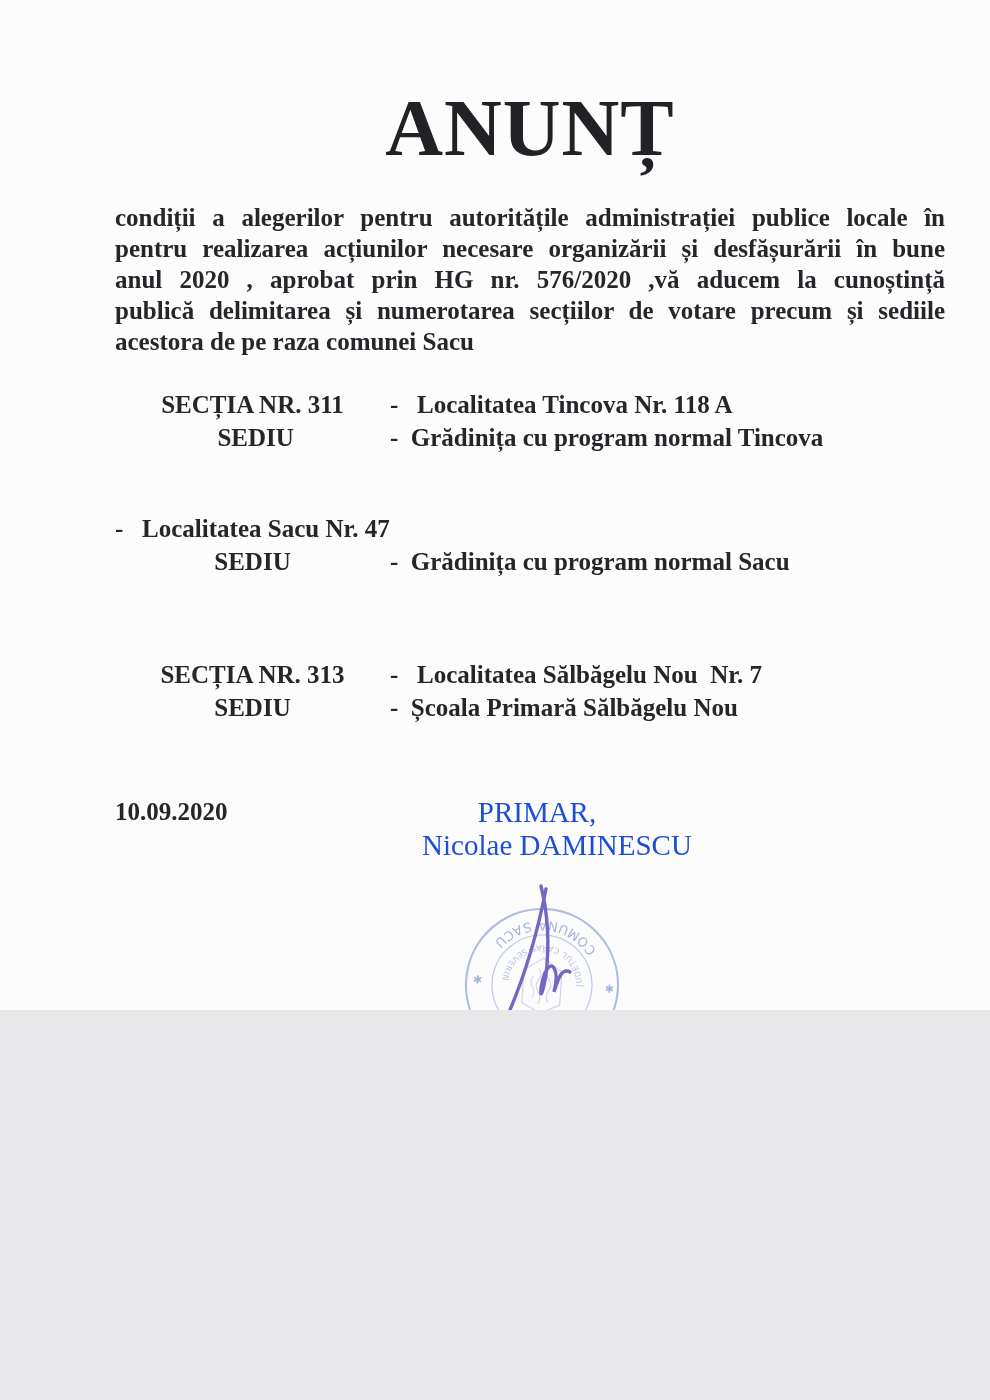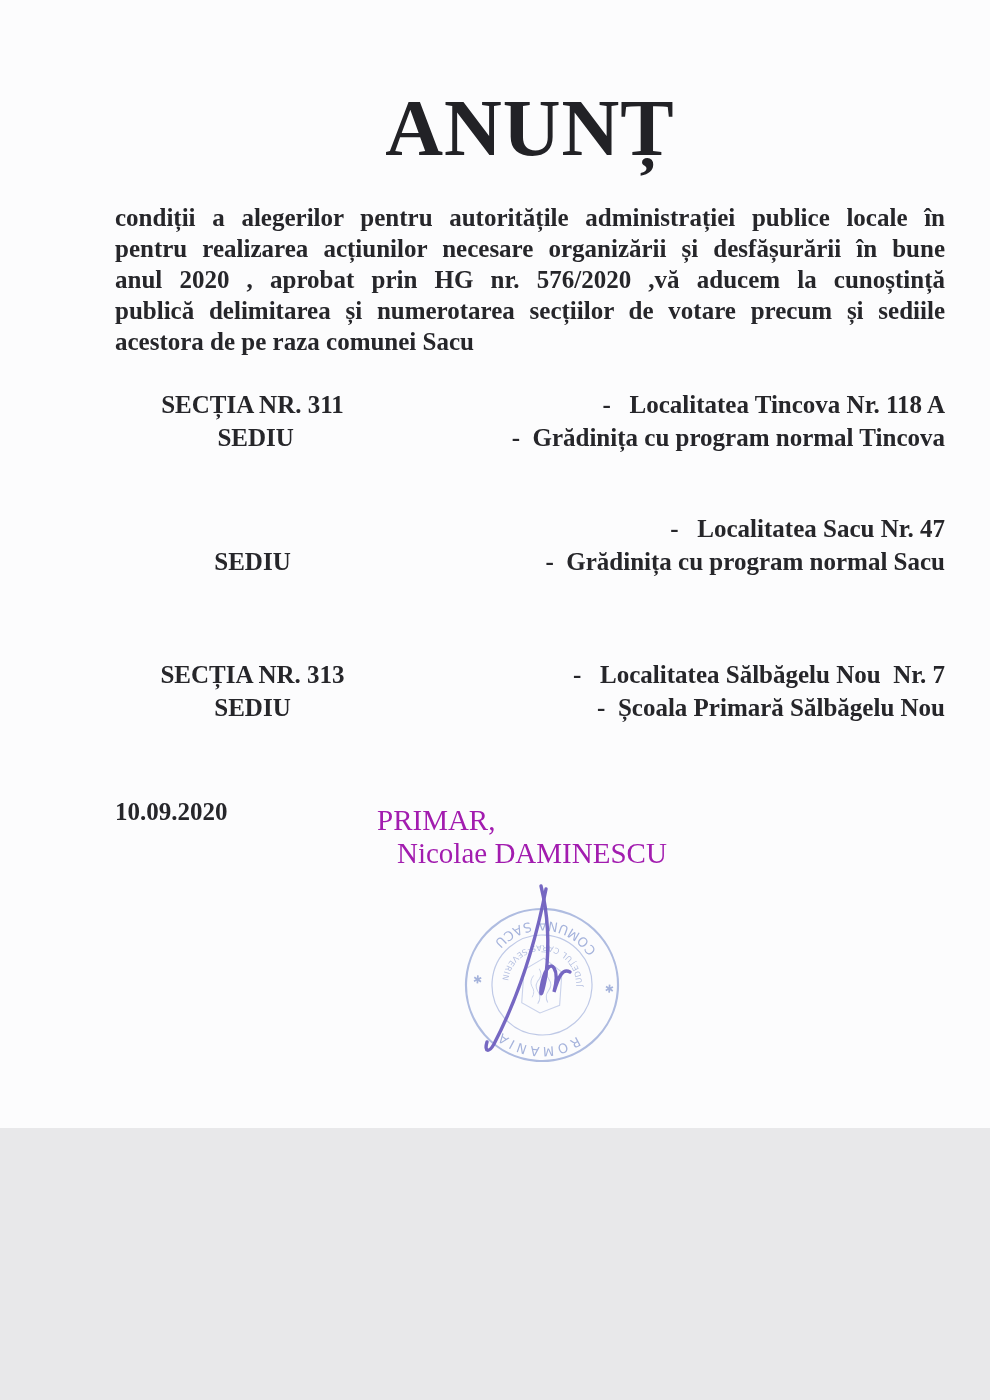--- a/index.html
+++ b/index.html
@@ -1,18 +1,18 @@
 <!DOCTYPE html>
 <html><head>
 <meta charset="utf-8">
 <style>
   html,body { margin:0; padding:0; background:#e8e8ea; }
   .page {
     position:relative;
-    width:990px; height:1128px;
+    width:990px; height:1010px;
     margin:0 auto;
     background:#fcfcfd;
     font-family:"Liberation Serif","DejaVu Serif",serif;
     color:#26262a;
     overflow:hidden;
   }
   .content { position:absolute; left:115px; top:0; width:830px; }
 
   .doc-title {
     margin-top:88px;
@@ -29,28 +29,28 @@
     text-align:justify;
     text-align-last:justify;
     line-height:31px;
     white-space:normal;
   }
   .intro .line.last { text-align-last:left; }
 
   .section { font-size:25px; font-weight:700; }
   .section .sec-row { display:flex; line-height:33px; white-space:pre; }
   .section .lbl { width:275px; flex:none;text-align:center; }
-  .section .val { flex:1;text-align:right; }
+  .section .val { flex:1; }
   .section-1 { margin-top:31px; }
   .section-2 { margin-top:58px; }
   .section-3 { margin-top:80px; }
 
   .footer { position:relative; margin-top:72px; height:80px; }
   .footer .date { position:absolute; left:0; top:2px; font-weight:700; font-size:25px; }
-  .footer .officer { position:absolute; left:262px; top:8px; width:320px; font-size:29px; line-height:33px; font-weight:400; color:#a21caf; }
+  .footer .officer { position:absolute; left:262px; top:0; width:320px; text-align:center; font-size:29px; line-height:33px; font-weight:400; color:#1d4ed8; }
   .footer .officer .name { position:relative; left:20px; }
 
   .stamp-wrap { position:absolute; left:452px; top:900px; width:180px; height:170px; }
   .signature-wrap { position:absolute; left:450px; top:878px; width:190px; height:190px; }
 
   .ink-speck { position:absolute; left:103px; top:1338px; width:5px; height:10px; background:#433d6b; opacity:.75; border-radius:2px; }
   .ink-speck-2 { position:absolute; left:109px; top:1353px; width:3px; height:3px; background:#8a86a8; opacity:.6; border-radius:50%; }
 </style>
 </head>
 <body>

